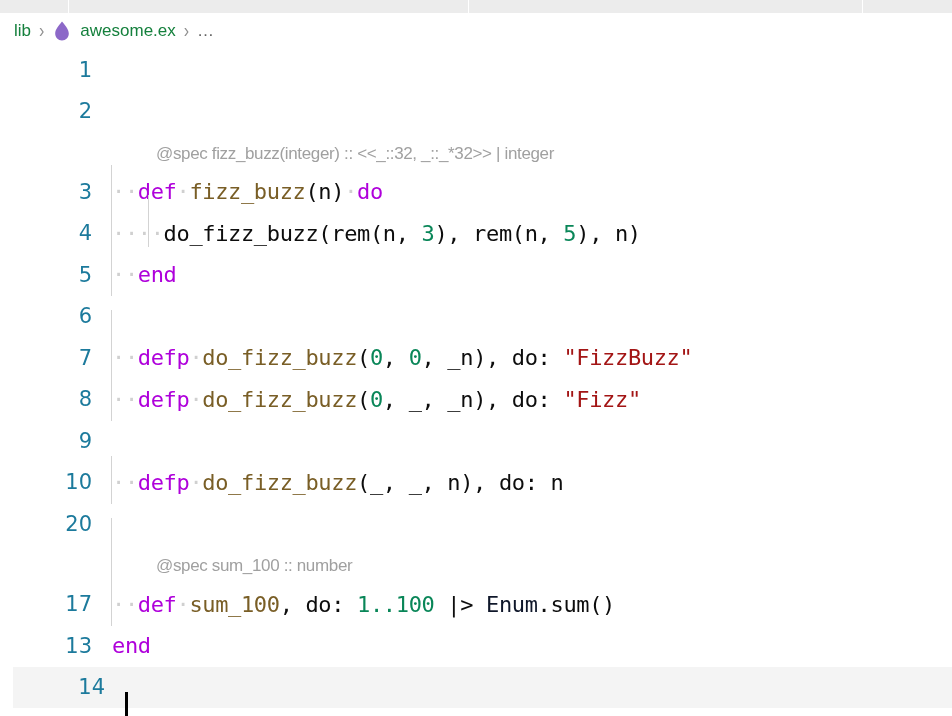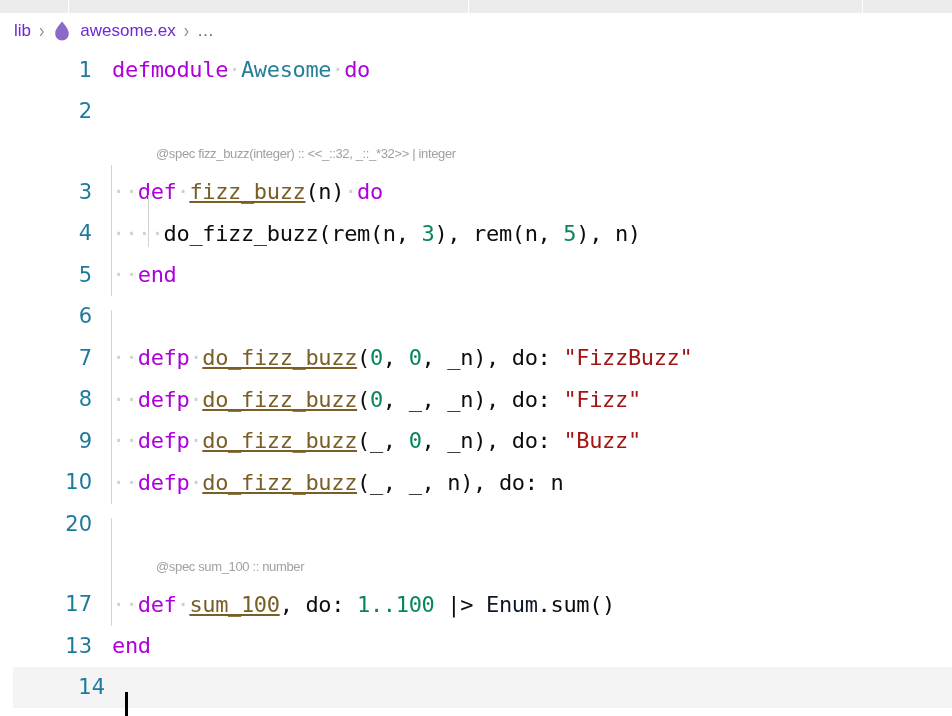--- a/index.html
+++ b/index.html
@@ -48,21 +48,21 @@
     display: flex;
     align-items: center;
     padding-left: 14px;
     box-sizing: border-box;
     font-family: "Liberation Sans", sans-serif;
     font-size: 17px;
     color: #6f6f6f;
     white-space: nowrap;
   }
   .bc-item {
-    color: #6d28d9;
+    color: #15803d;
   }
   .bc-sep {
     display: inline-block;
     margin: 0 8px;
     color: #909090;
     font-size: 16px;
     transform: scaleY(1.25);
   }
   .bc-icon {
     display: inline-flex;
@@ -121,21 +121,21 @@
     font-family: "DejaVu Sans Mono", monospace;
     font-size: 22px;
     line-height: 41px;
     color: #0d0d0d;
     white-space: pre;
     letter-spacing: -0.35px;
   }
 
   .hint-text {
     font-family: "Liberation Sans", sans-serif;
-    font-size: 13px;
+    font-size: 17px;
     color: #a0a0a0;
     line-height: 39px;
     white-space: pre;
     padding-left: 44px;
   }
 
   
   .iguide {
     position: absolute;
     width: 1px;
@@ -154,21 +154,21 @@
     top: 5px;
     width: 3px;
     height: 32px;
     background: #000000;
   }
 
   
   .t-key      { color: #af00db; }
   .t-type     { color: #267f99; }
   .t-comment  { color: #008000; }
-  .t-func     { color: #795e26; text-decoration: underline; }
+  .t-func     { color: #795e26; }
   .t-num      { color: #098658; }
   .t-str      { color: #a31515; }
   .t-mod      { color: #0f172a; }
   .t-plain    { color: #0d0d0d; }
 </style>
 </head>
 <body>
 
 <div id="app">
 
@@ -188,21 +188,20 @@
     </span>
     <span class="bc-item">awesome.ex</span>
     <span class="bc-sep">›</span>
     <span class="bc-dots">…</span>
   </div>
 
   <div class="editor">
 
     <div class="row">
       <div class="gutter">1</div>
-      <div class="code"><span class="t-key">defmodule</span><span class="ws">·</span><span class="t-type">Awesome</span><span class="ws">·</span><span class="t-key">do</span></div>
     </div>
 
     <div class="row">
       <div class="gutter">2</div>
     </div>
 
     <div class="row hint">
       <div class="gutter"></div>
       <div class="code"><span class="hint-text">@spec fizz_buzz(integer) :: &lt;&lt;_::32, _::_*32&gt;&gt; | integer</span></div>
     </div>
@@ -232,21 +231,20 @@
       <div class="code"><div class="iguide" style="left:-1px; top:-6px; height:48px;"></div><span class="ws">··</span><span class="t-key">defp</span><span class="ws">·</span><span class="t-func">do_fizz_buzz</span><span class="t-plain">(</span><span class="t-num">0</span><span class="t-plain">, </span><span class="t-num">0</span><span class="t-plain">, _n), do: </span><span class="t-str">"FizzBuzz"</span></div>
     </div>
 
     <div class="row">
       <div class="gutter">8</div>
       <div class="code"><div class="iguide" style="left:-1px; top:-6px; height:48px;"></div><span class="ws">··</span><span class="t-key">defp</span><span class="ws">·</span><span class="t-func">do_fizz_buzz</span><span class="t-plain">(</span><span class="t-num">0</span><span class="t-plain">, _, _n), do: </span><span class="t-str">"Fizz"</span></div>
     </div>
 
     <div class="row">
       <div class="gutter">9</div>
-      <div class="code"><div class="iguide" style="left:-1px; top:-6px; height:48px;"></div><span class="ws">··</span><span class="t-key">defp</span><span class="ws">·</span><span class="t-func">do_fizz_buzz</span><span class="t-plain">(_, </span><span class="t-num">0</span><span class="t-plain">, _n), do: </span><span class="t-str">"Buzz"</span></div>
     </div>
 
     <div class="row">
       <div class="gutter">10</div>
       <div class="code"><div class="iguide" style="left:-1px; top:-6px; height:48px;"></div><span class="ws">··</span><span class="t-key">defp</span><span class="ws">·</span><span class="t-func">do_fizz_buzz</span><span class="t-plain">(_, _, n), do: n</span></div>
     </div>
 
     <div class="row">
       <div class="gutter">20</div>
       <div class="code"><div class="iguide" style="left:-1px; top:-6px; height:48px;"></div></div>

